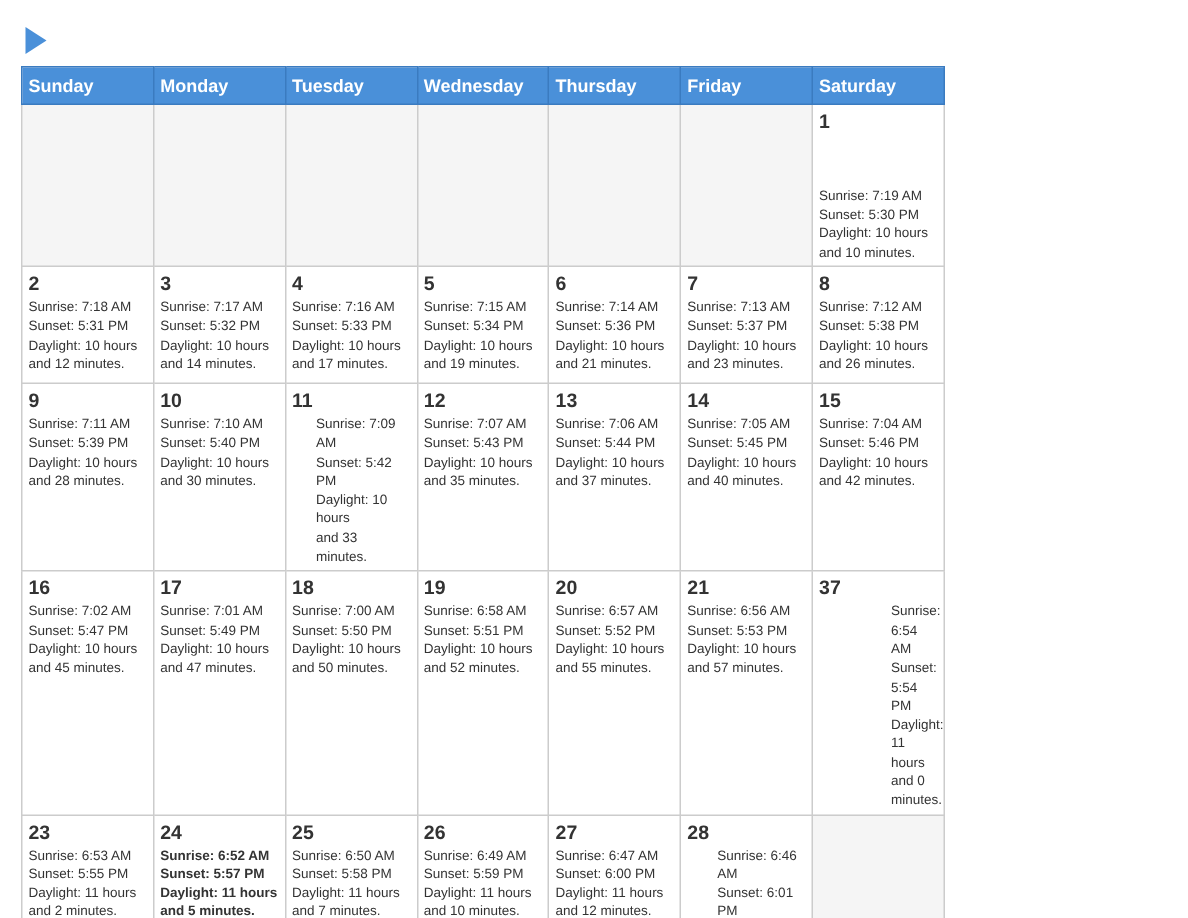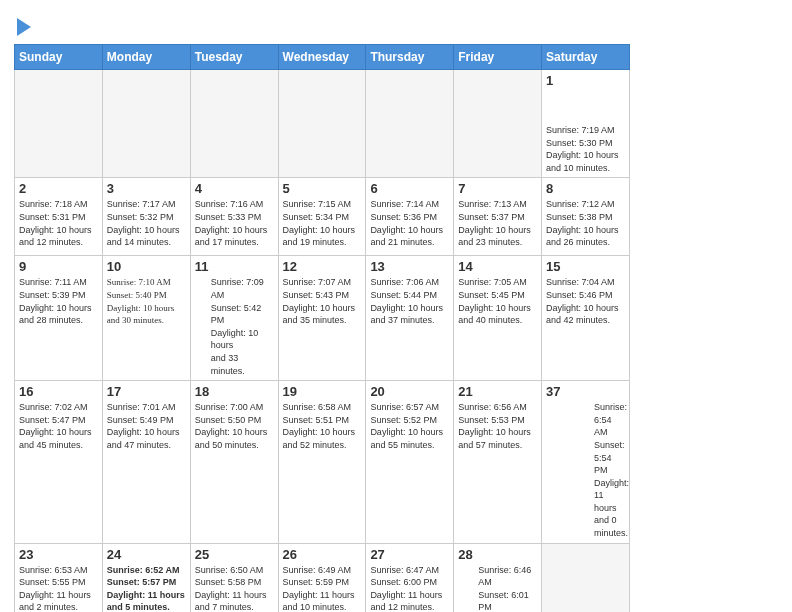--- a/index.html
+++ b/index.html
@@ -191,21 +191,21 @@
         <tr>
           <td>
             <span class="day-num">9</span>
             <div class="day-info" style="white-space: pre-line;">Sunrise: 7:11 AM
 Sunset: 5:39 PM
 Daylight: 10 hours
 and 28 minutes.</div>
           </td>
           <td>
             <span class="day-num">10</span>
-            <div class="day-info" style="white-space: pre-line; font-family: Liberation Serif, serif;">Sunrise: 7:10 AM
+            <div class="day-info" style="white-space: pre-line;">Sunrise: 7:10 AM
 Sunset: 5:40 PM
 Daylight: 10 hours
 and 30 minutes.</div>
           </td>
           <td>
             <span class="day-num">11</span>
             <div class="day-info" style="white-space: pre-line; margin-left: 16px;">Sunrise: 7:09 AM
 Sunset: 5:42 PM
 Daylight: 10 hours
 and 33 minutes.</div>

